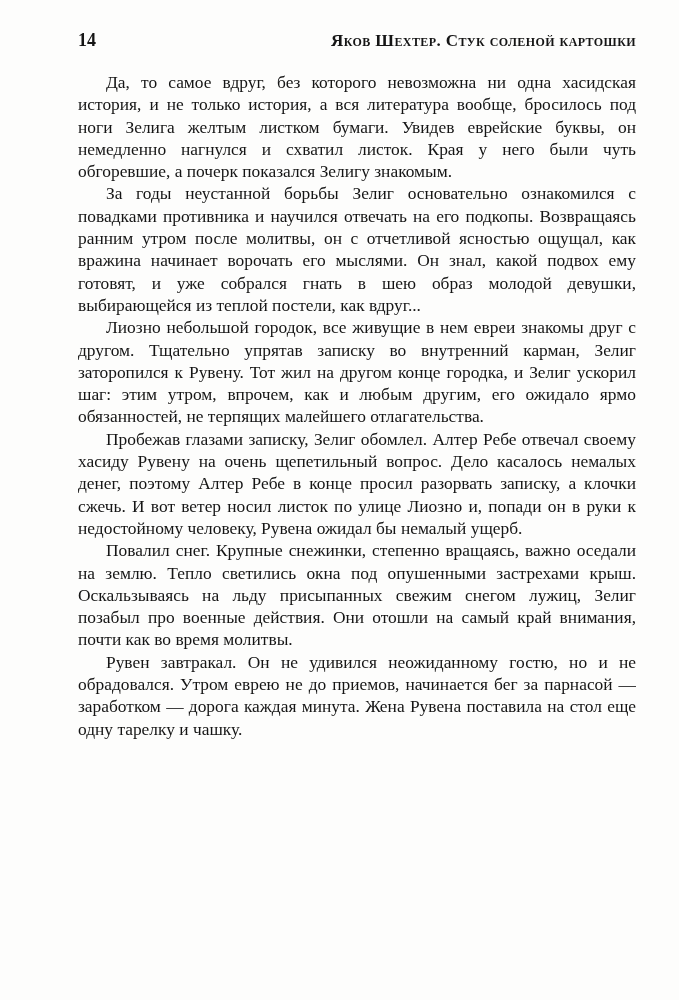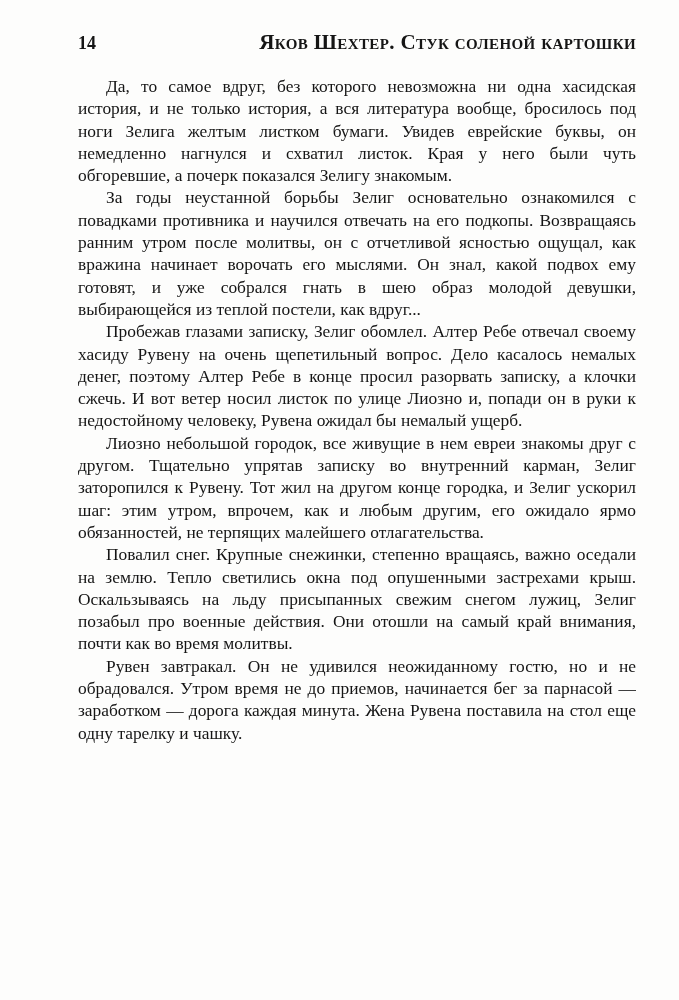--- a/index.html
+++ b/index.html
@@ -24,21 +24,21 @@
     align-items: baseline;
     margin-bottom: 20px;
   }
   .page-number {
     font-weight: bold;
     font-size: 18px;
   }
   .running-title {
     font-weight: bold;
     font-variant: small-caps;
-    font-size: 21px;
+    font-size: 17px;
     letter-spacing: 0.4px;
     text-align: right;
   }
   .body-text p {
     margin: 0;
     text-indent: 28px;
     text-align: justify;
     font-size: 17.4px;
     line-height: 22.3px;
   }
@@ -47,18 +47,18 @@
 <body>
 
 <div class="page">
   <div class="header">
     <span class="page-number">14</span>
     <span class="running-title">Яков Шехтер. Стук соленой картошки</span>
   </div>
   <div class="body-text">
     <p>Да, то самое вдруг, без которого невозможна ни одна хасидская история, и не только история, а вся литература вообще, бросилось под ноги Зелига желтым листком бумаги. Увидев еврейские буквы, он немедленно нагнулся и схватил листок. Края у него были чуть обгоревшие, а почерк показался Зелигу знакомым.</p>
     <p>За годы неустанной борьбы Зелиг основательно ознакомился с повадками противника и научился отвечать на его подкопы. Возвращаясь ранним утром после молитвы, он с отчетливой ясностью ощущал, как вражина начинает ворочать его мыслями. Он знал, какой подвох ему готовят, и уже собрался гнать в шею образ молодой девушки, выбирающейся из теплой постели, как вдруг...</p>
+    <p>Лиозно небольшой городок, все живущие в нем евреи знакомы друг с другом. Тщательно упрятав записку во внутренний карман, Зелиг заторопился к Рувену. Тот жил на другом конце городка, и Зелиг ускорил шаг: этим утром, впрочем, как и любым другим, его ожидало ярмо обязанностей, не терпящих малейшего отлагательства.</p>
     <p>Пробежав глазами записку, Зелиг обомлел. Алтер Ребе отвечал своему хасиду Рувену на очень щепетильный вопрос. Дело касалось немалых денег, поэтому Алтер Ребе в конце просил разорвать записку, а клочки сжечь. И вот ветер носил листок по улице Лиозно и, попади он в руки к недостойному человеку, Рувена ожидал бы немалый ущерб.</p>
-    <p>Лиозно небольшой городок, все живущие в нем евреи знакомы друг с другом. Тщательно упрятав записку во внутренний карман, Зелиг заторопился к Рувену. Тот жил на другом конце городка, и Зелиг ускорил шаг: этим утром, впрочем, как и любым другим, его ожидало ярмо обязанностей, не терпящих малейшего отлагательства.</p>
     <p>Повалил снег. Крупные снежинки, степенно вращаясь, важно оседали на землю. Тепло светились окна под опушенными застрехами крыш. Оскальзываясь на льду присыпанных свежим снегом лужиц, Зелиг позабыл про военные действия. Они отошли на самый край внимания, почти как во время молитвы.</p>
-    <p>Рувен завтракал. Он не удивился неожиданному гостю, но и не обрадовался. Утром время не до приемов, начинается бег за парнасой — заработком — дорога каждая минута. Жена Рувена поставила на стол еще одну тарелку и чашку.</p>
+    <p>Рувен завтракал. Он не удивился неожиданному гостю, но и не обрадовался. Утром еврею не до приемов, начинается бег за парнасой — заработком — дорога каждая минута. Жена Рувена поставила на стол еще одну тарелку и чашку.</p>
   </div>
 </div>
 
 </body></html>

